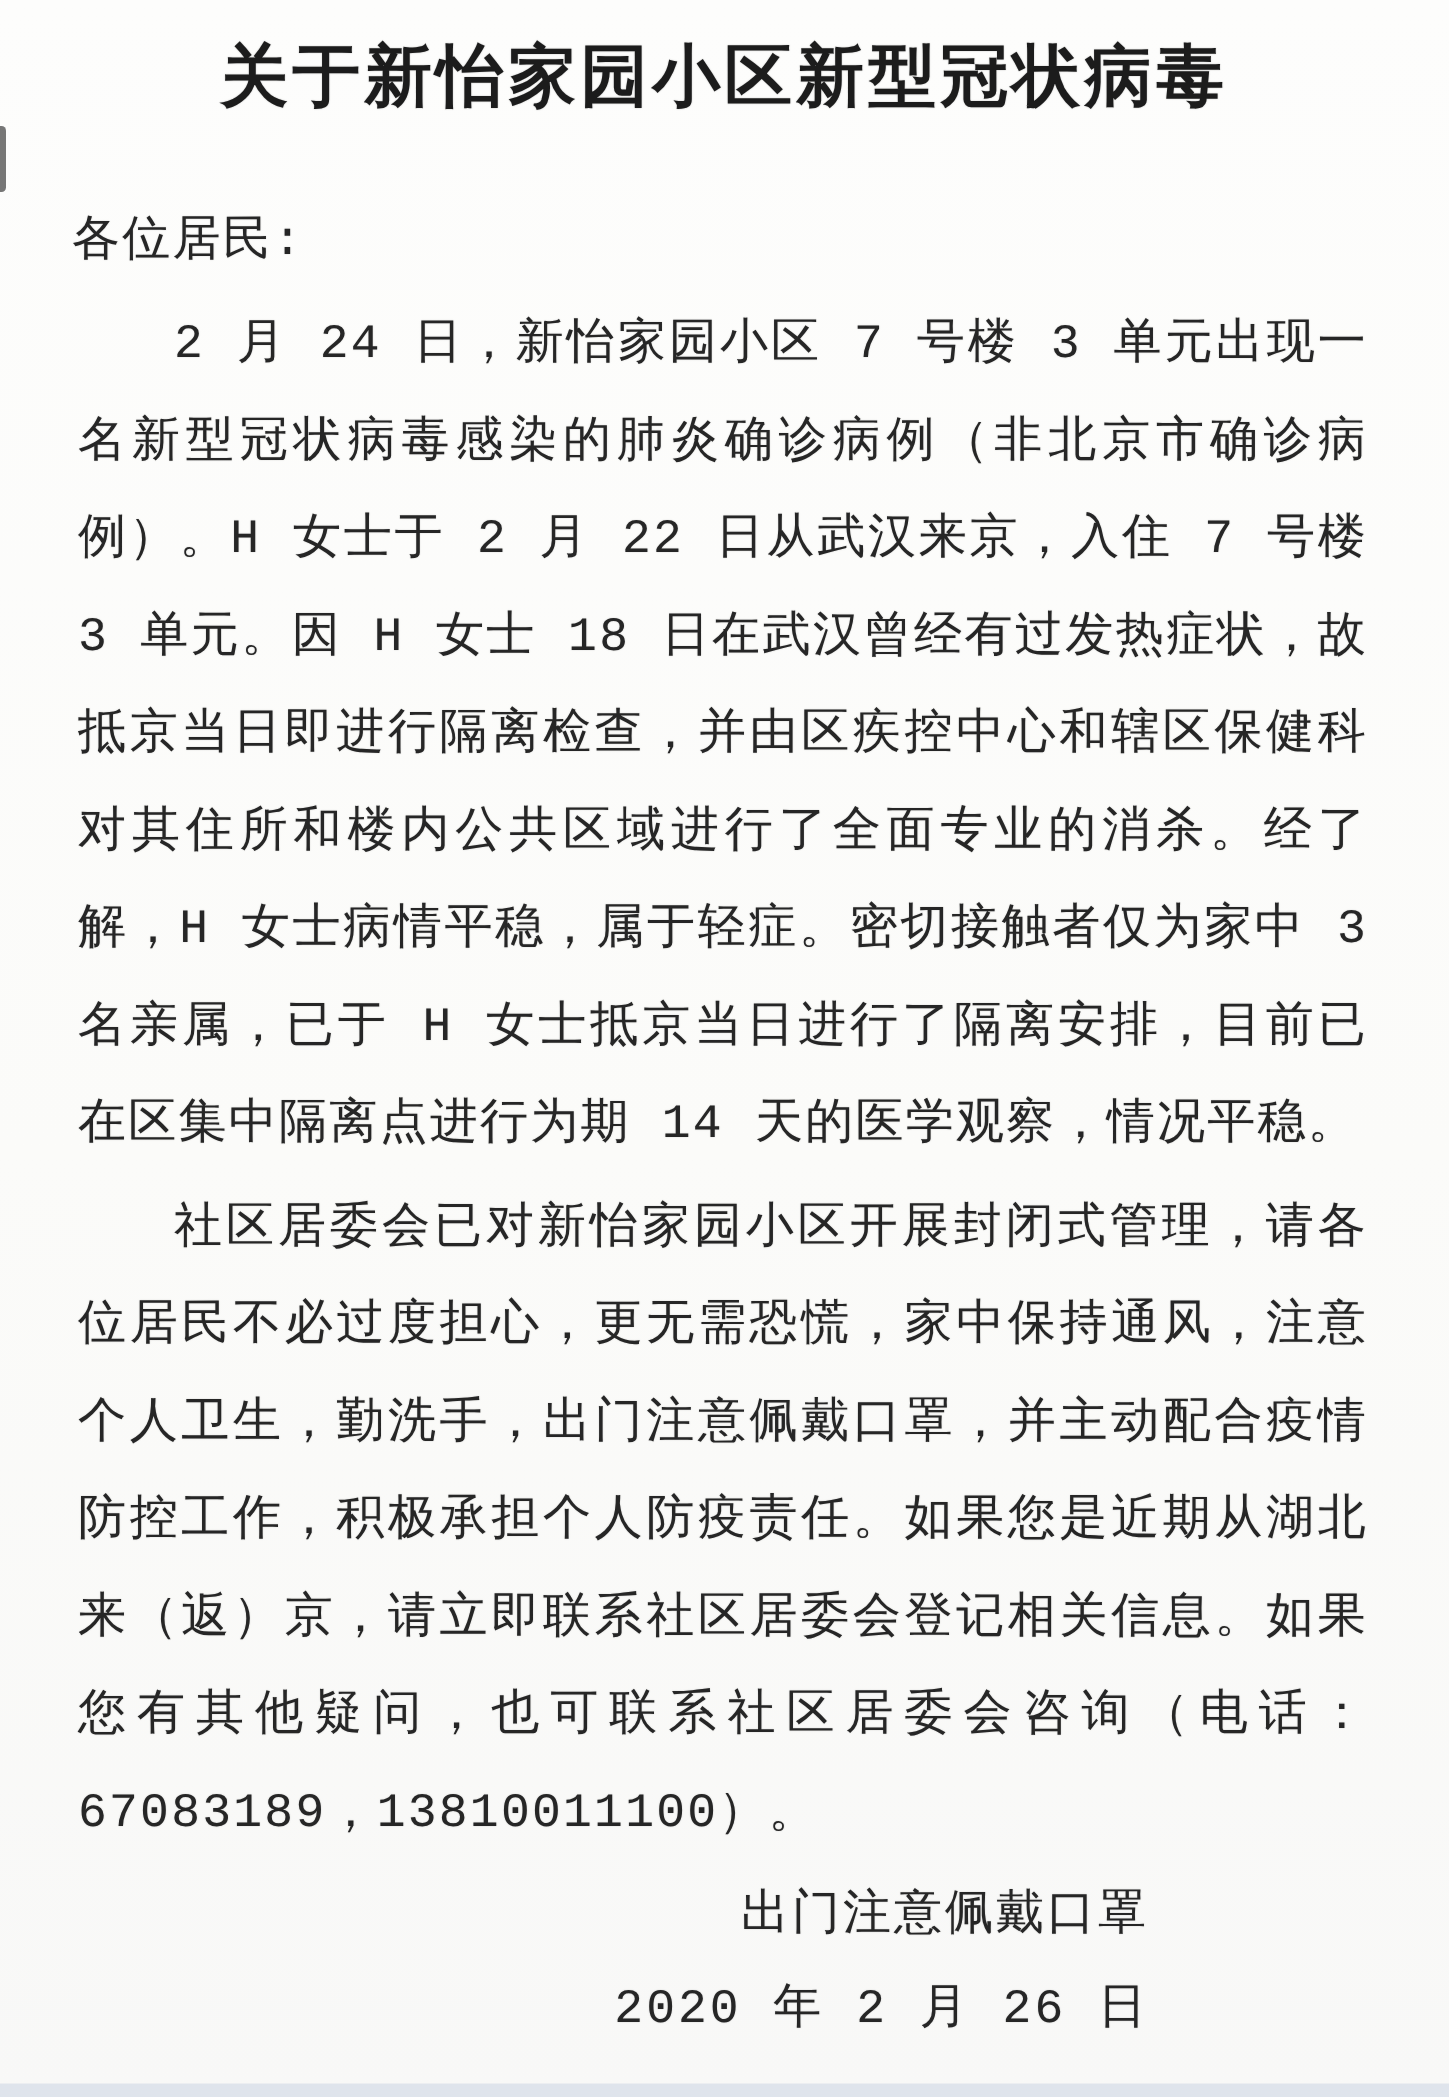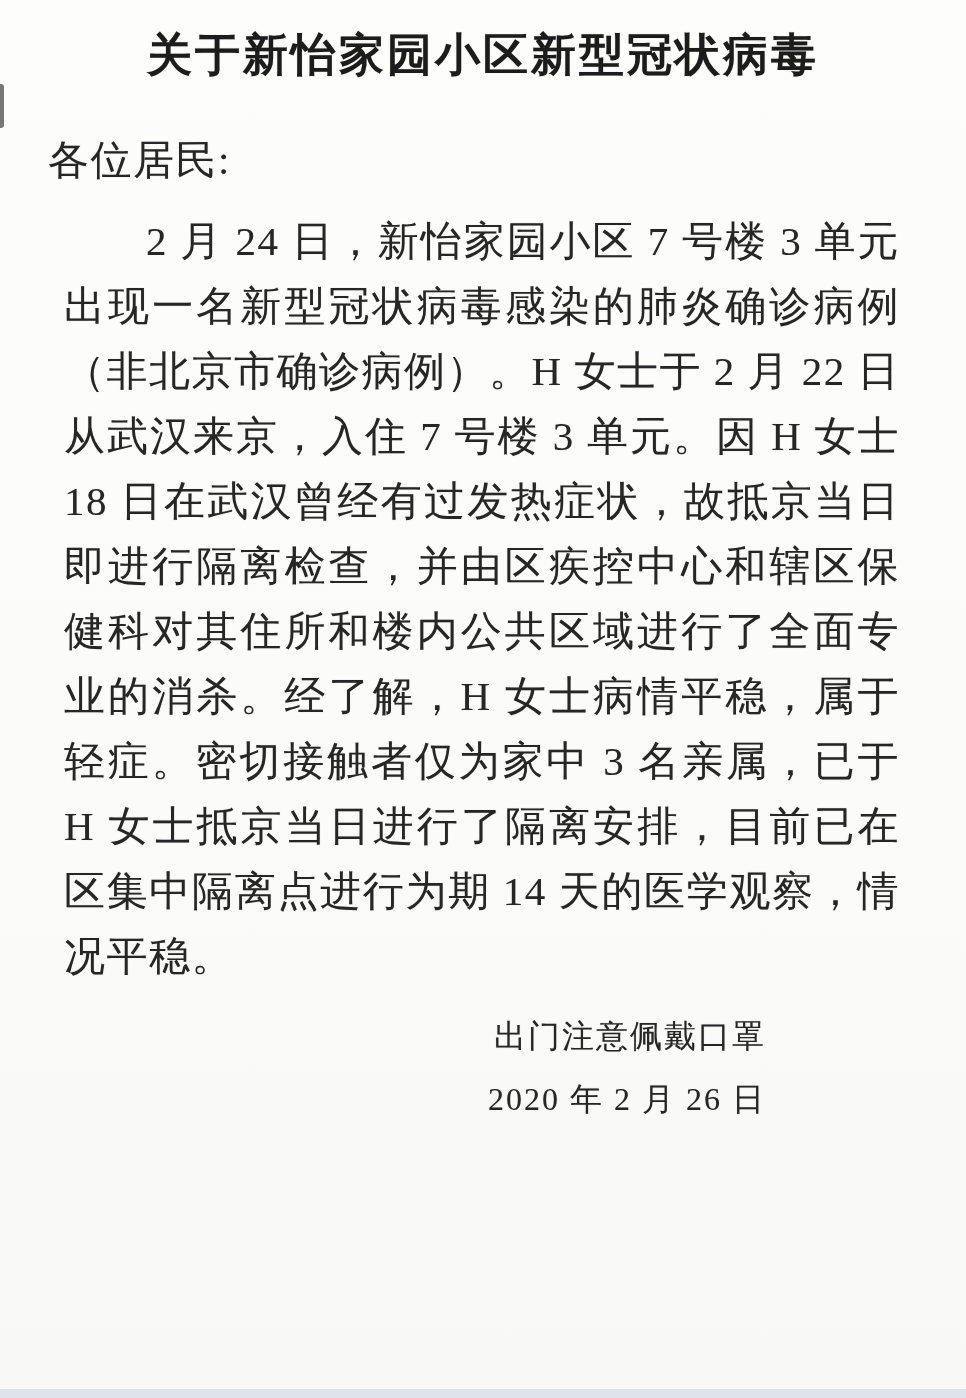--- a/index.html
+++ b/index.html
@@ -7,21 +7,21 @@
     padding: 0;
     background: #ffffff;
   }
   .page {
     position: relative;
     width: 966px;
     height: 1398px;
     overflow: hidden;
     box-sizing: border-box;
     background: linear-gradient(180deg, #fdfdfc 0%, #fbfbf9 55%, #f8f8f7 100%);
-    font-family: Liberation Serif, serif;
+    font-family: Liberation Mono, monospace;
     color: #252525;
   }
   .scan-smudge {
     position: absolute;
     left: 0;
     top: 84px;
     width: 4px;
     height: 44px;
     background: #4a4a4a;
     border-radius: 0 3px 3px 0;
@@ -36,33 +36,33 @@
     letter-spacing: 3px;
     line-height: 58px;
     color: #1c1c1c;
     text-shadow: 0 0 1px rgba(30,30,30,0.35);
   }
   .doc-title .title-line {
     display: block;
   }
   .doc-body {
     margin: 44px 50px 0 48px;
-    font-size: 41px;
+    font-size: 32px;
     line-height: 65px;
     letter-spacing: 1.5px;
     text-align: justify;
     text-justify: inter-character;
     color: #262626;
     text-shadow: 0 0 1px rgba(40,40,40,0.25);
   }
   .salutation {
     margin: 0;
   }
   .para {
-    margin: 16px;
+    margin: 4px;
     text-indent: 2em;
   }
   .sign-block {
     margin-top: 4px;
     padding-right: 200px;
     text-align: right;
     font-size: 32px;
     line-height: 63px;
     letter-spacing: 2px;
     color: #262626;
@@ -84,20 +84,21 @@
 
   <div class="scan-smudge"></div>
 
   <h1 class="doc-title">
     <span class="title-line">关于新怡家园小区新型冠状病毒</span>
   </h1>
 
   <div class="doc-body">
     <p class="salutation">各位居民:</p>
     <p class="para">2 月 24 日，新怡家园小区 7 号楼 3 单元出现一名新型冠状病毒感染的肺炎确诊病例（非北京市确诊病例）。H 女士于 2 月 22 日从武汉来京，入住 7 号楼 3 单元。因 H 女士 18 日在武汉曾经有过发热症状，故抵京当日即进行隔离检查，并由区疾控中心和辖区保健科对其住所和楼内公共区域进行了全面专业的消杀。经了解，H 女士病情平稳，属于轻症。密切接触者仅为家中 3 名亲属，已于 H 女士抵京当日进行了隔离安排，目前已在区集中隔离点进行为期 14 天的医学观察，情况平稳。</p>
+    <p class="para">社区居委会已对新怡家园小区开展封闭式管理，请各位居民不必过度担心，更无需恐慌，家中保持通风，注意个人卫生，勤洗手，出门注意佩戴口罩，并主动配合疫情防控工作，积极承担个人防疫责任。如果您是近期从湖北来（返）京，请立即联系社区居委会登记相关信息。如果您有其他疑问，也可联系社区居委会咨询（电话： 67083189，13810011100）。</p>
   </div>
 
   <div class="sign-block">
     <div>出门注意佩戴口罩</div>
     <div>2020 年 2 月 26 日</div>
   </div>
 
   <div class="bottom-strip"></div>
 
 </div>

